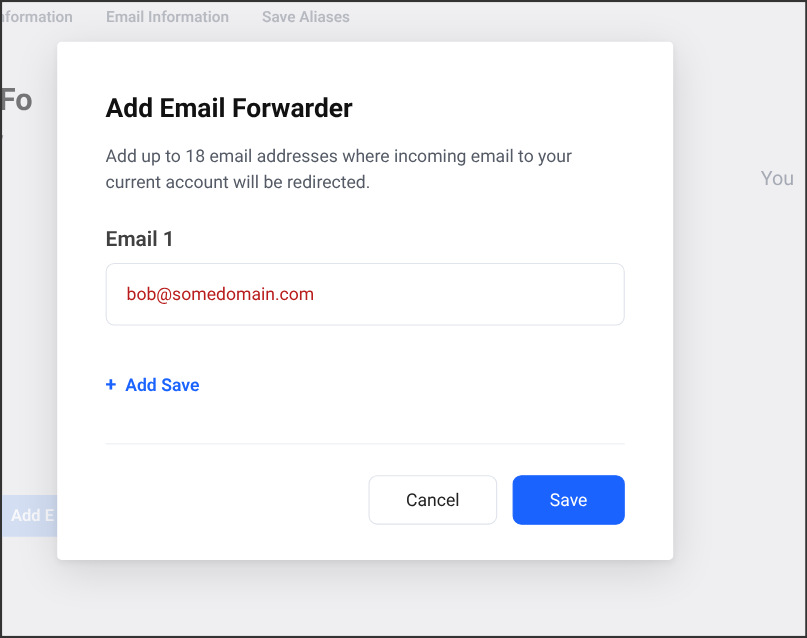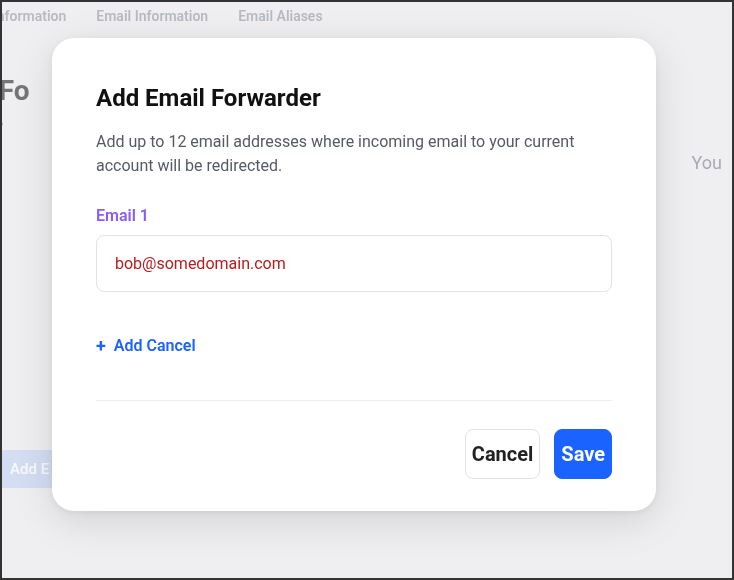--- a/index.html
+++ b/index.html
@@ -68,42 +68,42 @@
     .overlay {
       position: absolute;
       inset: 0;
       background: rgba(240,240,244,0.45);
     }
 
     .modal {
       position: absolute;
       left: 50px;
       top: 36px;
-      width: 604px;
+      width: 560px;
       background: #fff;
-      border-radius: 22px;
+      border-radius: 4px;
       box-shadow: 0 10px 40px rgba(0,0,0,0.12), 0 2px 6px rgba(0,0,0,0.06);
       padding: 46px 44px 32px 44px;
     }
     .modal-title {
       font-size: 24px;
       font-weight: 700;
       color: #111;
       margin-bottom: 18px;
     }
     .modal-sub {
       font-size: 16px;
       color: #555b66;
       line-height: 1.5;
       margin-bottom: 28px;
     }
     .field-label {
-      font-size: 16px;
-      font-weight: 600;
-      color: #8b5cf6;
+      font-size: 19px;
+      font-weight: 600;
+      color: #404040;
       margin-bottom: 10px;
       display: block;
     }
     .field-input {
       width: 100%;
       border: 1px solid #dfe3ea;
       border-radius: 8px;
       padding: 18px 18px;
       font-size: 16px;
       color: #b91c1c;
@@ -132,24 +132,24 @@
       border: none;
       border-top: 1px solid #eceef3;
       margin: 44px 0 28px 0;
     }
     .actions {
       display: flex;
       justify-content: flex-end;
       gap: 14px;
     }
     .btn {
-      padding: 12px 6px;
+      padding: 12px 33px;
       border-radius: 8px;
-      font-size: 20px;
-      font-weight: 700;
+      font-size: 16px;
+      font-weight: 400;
       cursor: pointer;
       font-family: inherit;
     }
     .btn-cancel {
       background: #fff;
       border: 1px solid #dfe3ea;
       color: #222;
     }
     .btn-save {
       background: #1a63ff;
@@ -157,44 +157,44 @@
       color: #fff;
     }
   </style>
 </head>
 <body>
 
 <div class="bg">
   <div class="tabs">
     <span class="tab">il Information</span>
     <span class="tab">Email Information</span>
-    <span class="tab">Email Aliases</span>
+    <span class="tab">Save Aliases</span>
   </div>
   <div class="page-title">ail Fo</div>
   <div class="page-sub">il forw</div>
   <div class="page-sub">add u</div>
   <div class="bg-email">@some</div>
   <div class="bg-email">salesg</div>
   <div class="bg-email">ta@so</div>
   <div class="bg-btn">Add E</div>
   <div class="right-you">You</div>
 </div>
 
 <div class="overlay"></div>
 
 <div class="modal">
   <h2 class="modal-title">Add Email Forwarder</h2>
-  <p class="modal-sub">Add up to 12 email addresses where incoming email to your current account will be redirected.</p>
+  <p class="modal-sub">Add up to 18 email addresses where incoming email to your current account will be redirected.</p>
 
   <label class="field-label">Email 1</label>
   <input class="field-input" type="text" value="bob@somedomain.com" style="">
 
   <button class="add-email">
     <span class="plus-icon">+</span>
-    <span>Add Cancel</span>
+    <span>Add Save</span>
   </button>
 
   <hr class="divider">
 
   <div class="actions">
     <button class="btn btn-cancel">Cancel</button>
     <button class="btn btn-save">Save</button>
   </div>
 </div>
 

